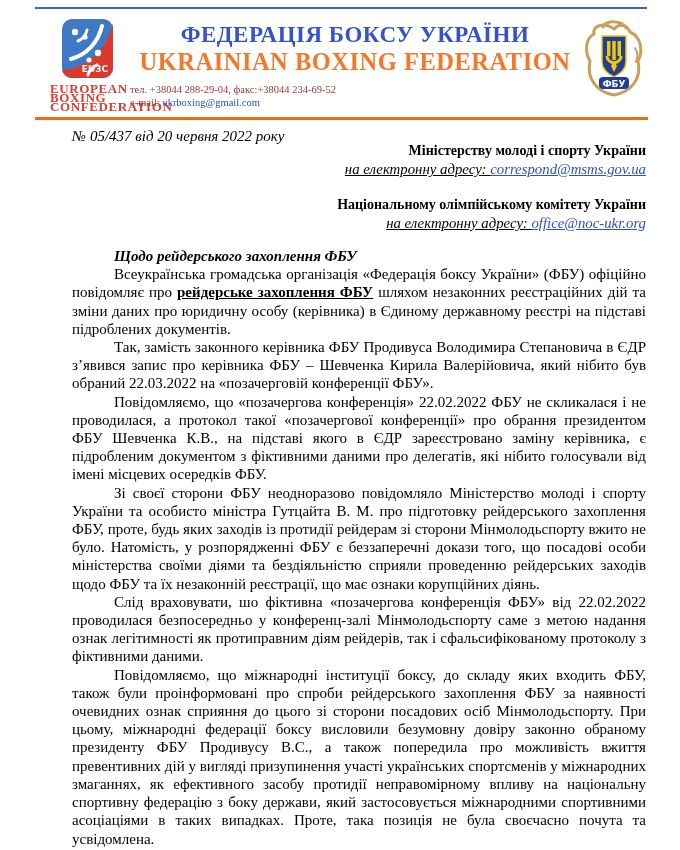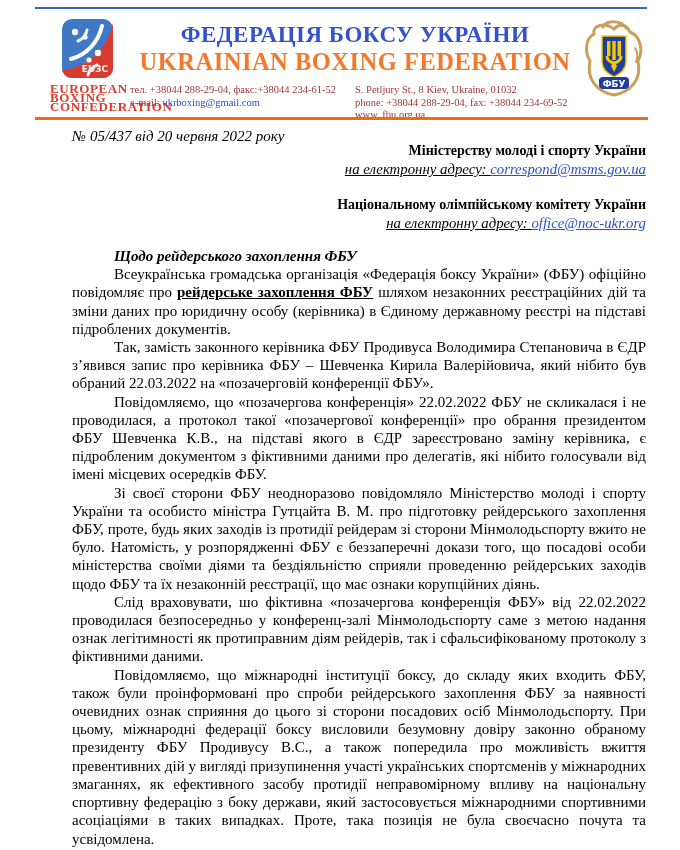--- a/index.html
+++ b/index.html
@@ -85,29 +85,24 @@
     <path d="M24 38 c0 4 3 6 7 7 c4 -1 7 -3 7 -7" stroke="#F5C900" stroke-width="3" fill="none"></path>
     <path d="M31 43 l3 5 -3 6 -3 -6 Z" fill="#F5C900"></path>
     <rect x="16" y="59" width="30" height="12" rx="4" fill="#1E3D9C"></rect>
     <text x="31" y="68.5" text-anchor="middle" fill="#ffffff" font-family="DejaVu Sans, sans-serif" font-size="9" font-weight="bold">ФБУ</text>
   </svg>
 
   <div class="title-uk">ФЕДЕРАЦІЯ БОКСУ УКРАЇНИ</div>
   <div class="title-en">UKRAINIAN BOXING FEDERATION</div>
 
   <div class="addr addr-left">
-    <div>тел.  +38044 288-29-04, факс:+38044 234-61-52</div>
+    <div>тел.  +38044 288-29-04, факс:+38044 234-69-52</div>
     <div><span>e-mail: </span><a>ukrboxing@gmail.com</a></div>
   </div>
 
-  <div class="addr addr-right">
-    <div>S. Petljury St., 8 Kiev, Ukraine, 01032</div>
-    <div>phone: +38044 288-29-04,  fax: +38044 234-69-52</div>
-    <div>www. fbu.org.ua</div>
-  </div>
 
   <div class="orange-rule"></div>
 
   <div class="ref-line">№ 05/437 від 20 червня 2022 року</div>
 
   <div class="recipients">
     <div class="recipient">
       <div class="recipient-name">Міністерству молоді і спорту України</div>
       <div class="recipient-email"><span>на електронну адресу: </span><a>correspond@msms.gov.ua</a></div>
     </div>

